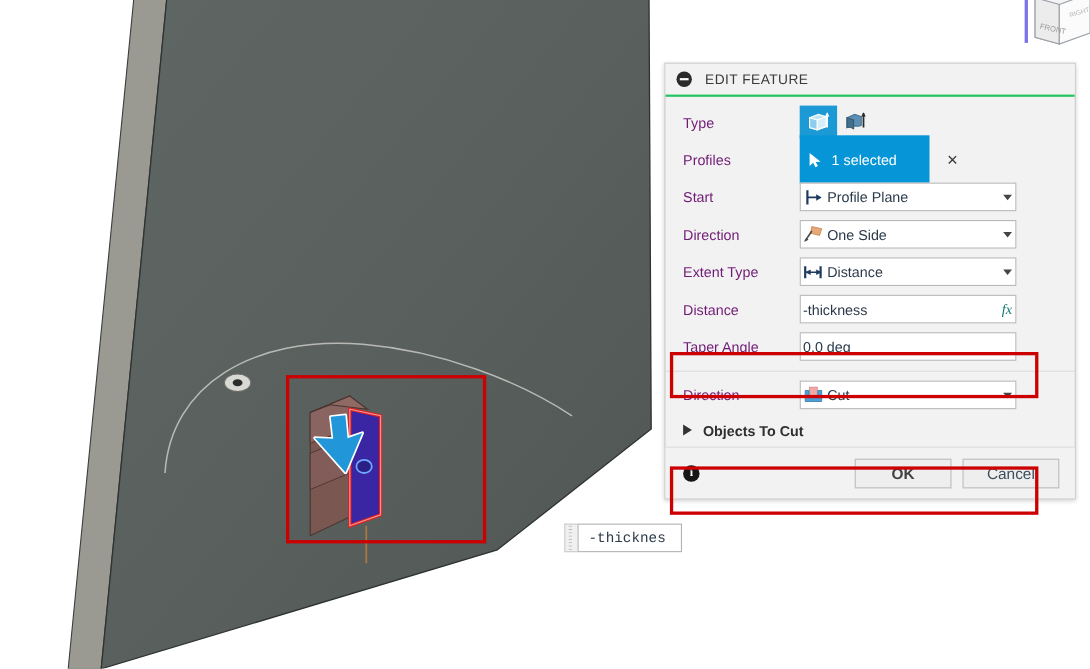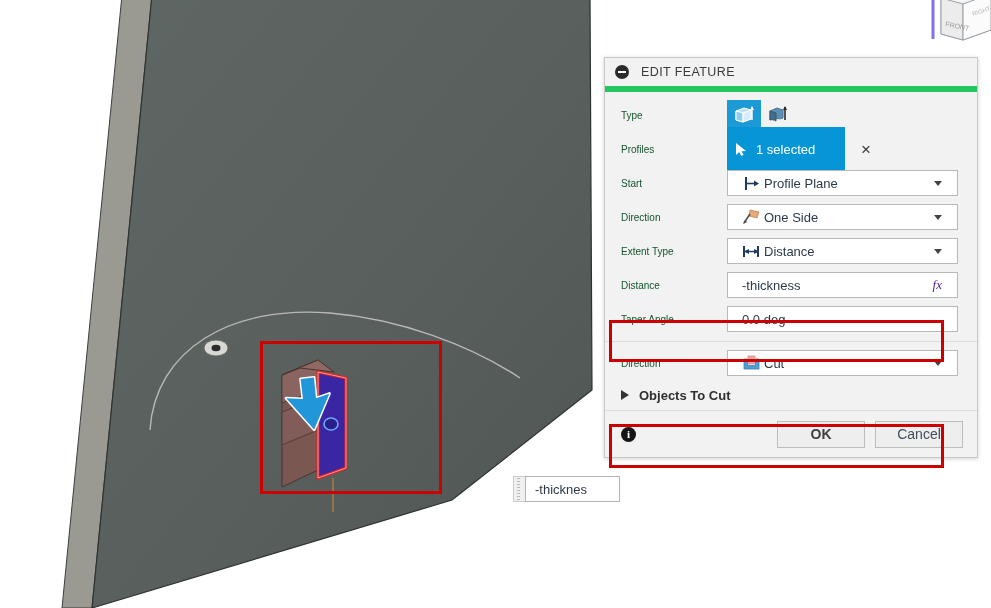--- a/index.html
+++ b/index.html
@@ -65,20 +65,21 @@
     background: #ffffff;
     border: 1px solid #b3b3b3;
     display: flex;
     align-items: center;
     padding-left: 9px;
     box-sizing: border-box;
     font-size: 13px;
     color: #2b3a4a;
     overflow: hidden;
     white-space: nowrap;
+    font-family: Liberation Mono, monospace;
   }
 
   
   #dialog {
     position: absolute;
     left: 604px;
     top: 57px;
     width: 372px;
     background: #f2f2f2;
     border: 1px solid #c8c8c8;
@@ -87,21 +88,21 @@
     color: #333333;
     z-index: 10;
   }
 
   #dialog-header {
     height: 28px;
     display: flex;
     align-items: center;
     padding-left: 10px;
     background: #f2f2f2;
-    border-bottom: 6px solid #22c55e;
+    border-bottom: 2px solid #22c55e;
     user-select: none;
   }
   .collapse-dot {
     width: 14px; height: 14px;
     border-radius: 50%;
     background: #2b2b2b;
     position: relative;
     flex: 0 0 auto;
   }
   .collapse-dot::after {
@@ -124,35 +125,35 @@
     display: flex;
     align-items: center;
     height: 34px;
     padding: 0 14px 0 16px;
     box-sizing: border-box;
     position: relative;
   }
   .row-label {
     width: 106px;
     flex: 0 0 106px;
-    font-size: 10px;
-    color: #14532d;
+    font-size: 13px;
+    color: #701a75;
   }
   .row-field { flex: 1 1 auto; display: flex; align-items: center; }
 
   
   .ctrl {
     height: 26px;
     background: #ffffff;
     border: 1px solid #b8b8b8;
     box-sizing: border-box;
     display: flex;
     align-items: center;
-    width: 231px;
-    padding: 0 12px;
+    width: 197px;
+    padding: 0 0;
     font-size: 13px;
     color: #2b3a4a;
     position: relative;
   }
   .ctrl .icon-slot {
     width: 22px;
     flex: 0 0 22px;
     display: flex;
     align-items: center;
     justify-content: center;
@@ -162,21 +163,21 @@
     width: 0; height: 0;
     border-left: 4.5px solid transparent;
     border-right: 4.5px solid transparent;
     border-top: 5px solid #444444;
     margin-right: 3px;
     flex: 0 0 auto;
   }
 
   .fx {
     font-style: italic;
-    color: #4c1d95;
+    color: #0f766e;
     font-size: 13px;
     font-family: "Liberation Serif", serif;
     padding-right: 3px;
   }
 
   
   .typebtn {
     width: 34px; height: 30px;
     display: flex; align-items: center; justify-content: center;
     box-sizing: border-box;

